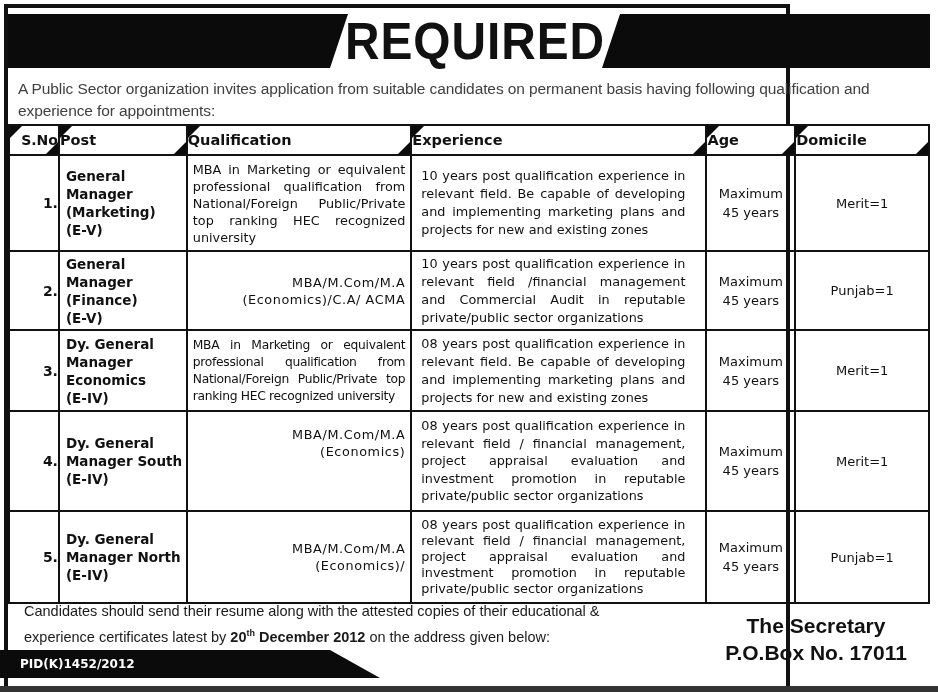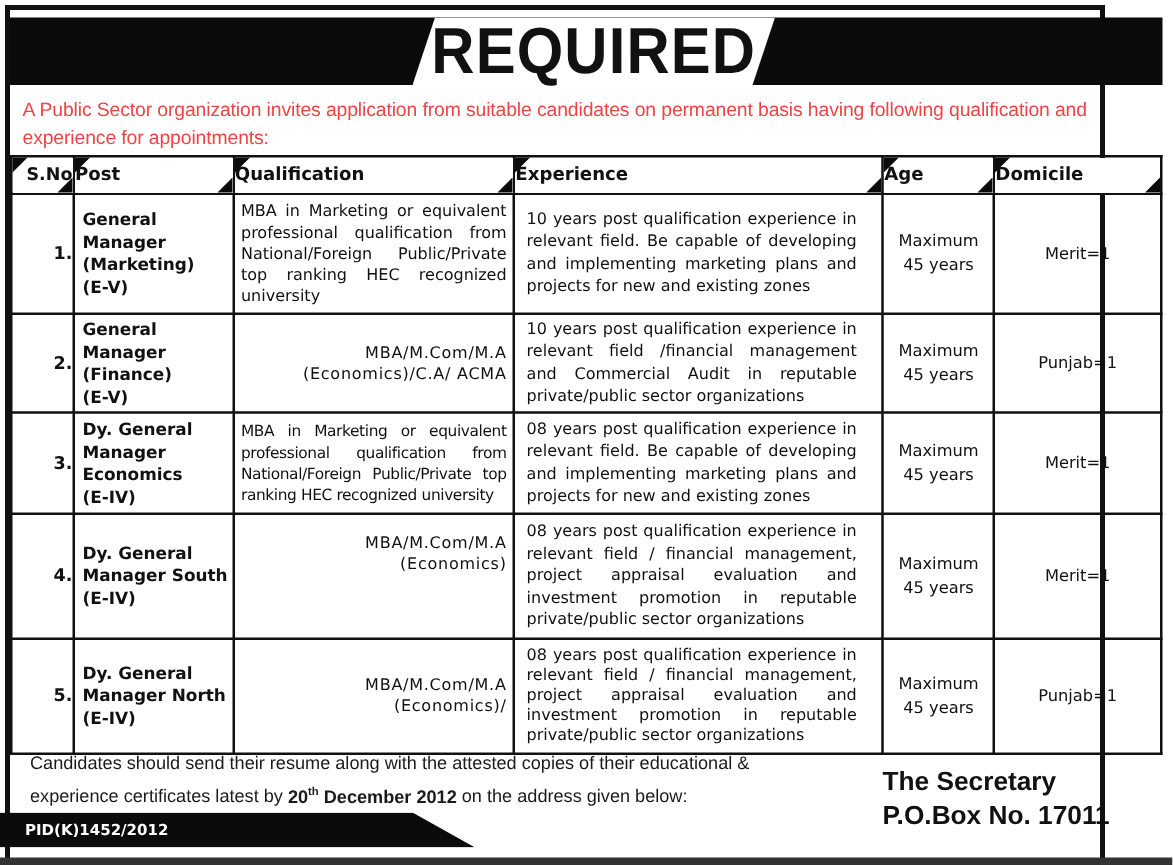--- a/index.html
+++ b/index.html
@@ -1,20 +1,20 @@
 <!DOCTYPE html>
 <html><head>
 <meta charset="utf-8">
 <style>
   * { box-sizing: border-box; margin: 0; padding: 0; }
   html, body { width: 938px; height: 692px; background: #ffffff; overflow: hidden; }
   body { font-family: "DejaVu Sans", sans-serif; color: #111; position: relative; }
 
   .frame {
-    position: absolute; left: 4px; top: 4px; width: 880px; height: 684px;
+    position: absolute; left: 4px; top: 4px; width: 786px; height: 684px;
     border-left: 4px solid #111; border-right: 4px solid #111; border-top: 4px solid #111;
     background: #fff;
   }
   .bottom-shadow {
     position: absolute; left: 0; top: 686px; width: 938px; height: 6px;
     background: #333;
   }
 
   
   .banner {
@@ -29,21 +29,21 @@
   .banner-title {
     position: absolute; left: 322px; top: -2px; width: 290px; height: 58px;
     text-align: center; font-family: "Liberation Sans", sans-serif;
     font-weight: bold; font-size: 52px; letter-spacing: 1px; line-height: 58px;
     color: #111; transform: scaleX(0.92);
   }
 
   .intro {
     position: absolute; left: 10px; top: 70px; width: 908px;
     font-family: "Liberation Sans", sans-serif; font-size: 15.5px; line-height: 22px;
-    color: #ef4444; letter-spacing: -0.1px;
+    color: #404040; letter-spacing: -0.1px;
   }
 
   
   .table {
     position: absolute; left: 0; top: 116px; width: 922px;
     border-collapse: collapse;
   }
   .table th, .table td { border: 2px solid #111; vertical-align: middle; }
   .table td { border-style: solid; }
   .hdr {
@@ -74,21 +74,21 @@
 
   
   .footer-text {
     position: absolute; left: 24px; top: 600px; width: 700px;
     font-family: "Liberation Sans", sans-serif; font-size: 14.5px; line-height: 22px;
     color: #1a1a1a;
   }
   .footer-text b { font-weight: bold; }
   .footer-text sup { font-size: 9px; font-weight: bold; }
   .secretary {
-    position: absolute; right: 12px; top: 612px; width: 220px; text-align: left;
+    position: absolute; right: 12px; top: 612px; width: 220px; text-align: center;
     font-family: "Liberation Sans", sans-serif; font-weight: bold; font-size: 21px;
     line-height: 27px; color: #111;
   }
   .pid-bar {
     position: absolute; left: 0; top: 650px; width: 380px; height: 28px;
     background: #0b0b0b;
     clip-path: polygon(0 0, 330px 0, 100% 100%, 0 100%);
   }
   .pid-text {
     position: absolute; left: 20px; top: 655px;

